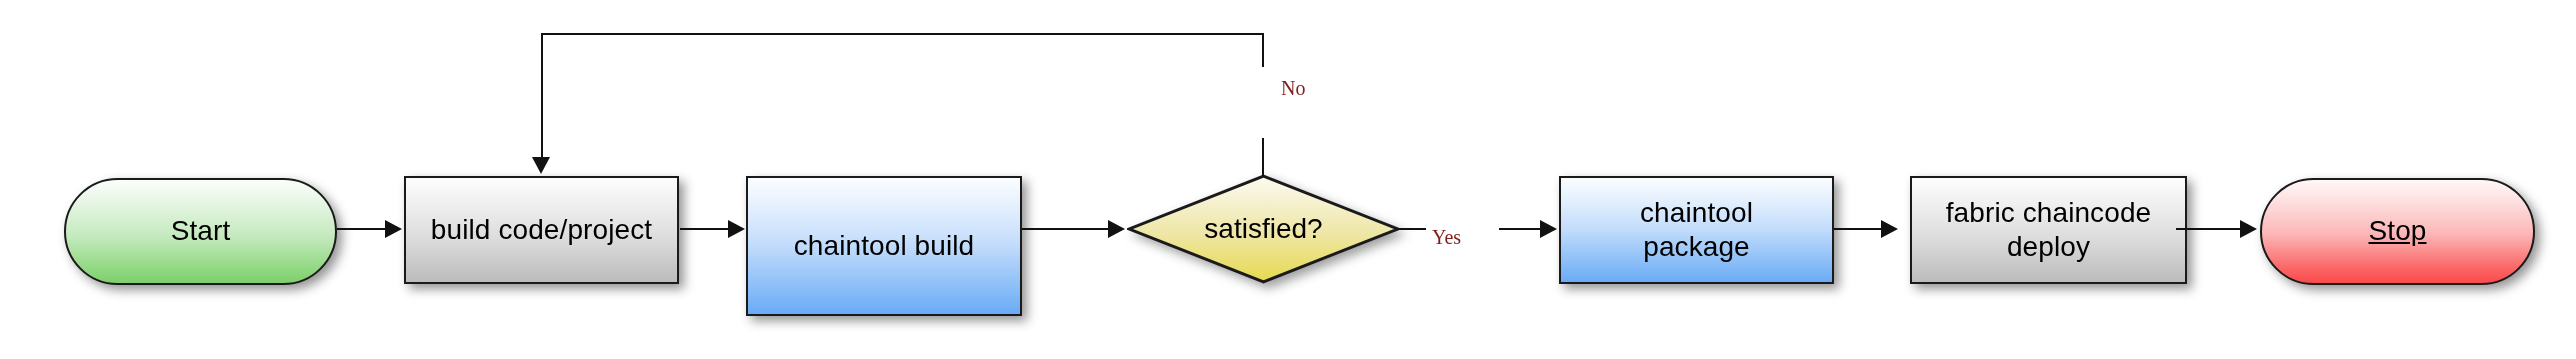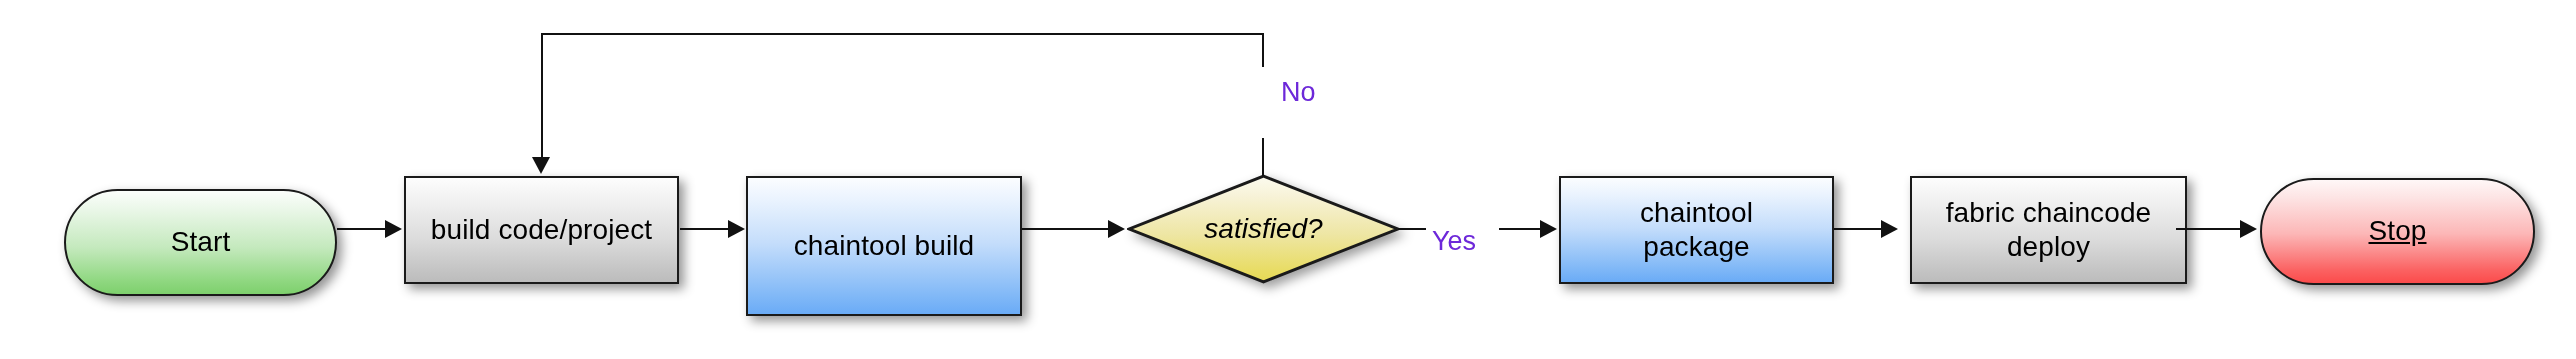--- a/index.html
+++ b/index.html
@@ -27,21 +27,20 @@
     font-size: 28px;
     line-height: 1.22;
     letter-spacing: 0.1px;
     filter: drop-shadow(5.1px 5.9px 5.1px rgba(0,0,0,0.42));
   }
   .node .label { display: block; padding: 0 7.3px; white-space: pre-line; }
 
   .node-terminator-start {
     border-radius: 56px;
     background: linear-gradient(to bottom, #fbfefb 0%, #eaf7e8 18%, #c4e9bd 55%, #8ed77f 88%, #7ed06d 100%);
-    margin-top: 11px;
   }
   .node-terminator-stop {
     border-radius: 56px;
     background: linear-gradient(to bottom, #fff7f7 0%, #fde3e3 18%, #fcb7b7 52%, #fb6161 88%, #fb4b4b 100%);
   }
   .node-process-gray {
     background: linear-gradient(to bottom, #fdfdfd 0%, #f2f2f2 20%, #dcdcdc 58%, #c3c3c3 90%, #bcbcbc 100%);
   }
   .node-process-blue {
     background: linear-gradient(to bottom, #fbfdff 0%, #eaf3fe 16%, #c4ddfb 48%, #82b9f7 86%, #6aabf6 100%);
@@ -80,23 +79,24 @@
     border-left: 17.6px solid #111111;
   }
   .arrow-down {
     border-left: 9.5px solid transparent;
     border-right: 9.5px solid transparent;
     border-top: 17.6px solid #111111;
   }
 
   .edge-label {
     position: absolute;
-    font-size: 27px;
-    color: #6d28d9;
+    font-size: 20px;
+    color: #7f1d1d;
     white-space: nowrap;
+    font-family: Liberation Serif, serif;
   }
 </style>
 </head>
 <body>
 
 <div id="canvas">
 
   <div class="node node-terminator-start" style="left:64px; top:178px; width:273px; height:107px;">
     <span class="label">Start</span>
   </div>
@@ -111,21 +111,21 @@
   <div class="edge-line edge-h" style="left:680px; top:228px; width:51px;"></div>
   <div class="arrowhead arrow-right" style="left:728px; top:220px;"></div>
 
   <div class="node node-process-blue" style="left:746px; top:176px; width:276px; height:140px;">
     <span class="label">chaintool build</span>
   </div>
 
   <div class="edge-line edge-h" style="left:1022px; top:228px; width:91px;"></div>
   <div class="arrowhead arrow-right" style="left:1108px; top:220px;"></div>
 
-  <div class="node-decision" style="left:1127px; top:174px; width:273px; height:110px;font-style:italic;">
+  <div class="node-decision" style="left:1127px; top:174px; width:273px; height:110px;">
     <svg width="273" height="110" viewBox="0 0 372 150">
       <defs>
         <linearGradient id="yellowGrad" x1="0" y1="0" x2="0" y2="1">
           <stop offset="0%" stop-color="#fcfbef"></stop>
           <stop offset="20%" stop-color="#f7f2d6"></stop>
           <stop offset="55%" stop-color="#eee6a4"></stop>
           <stop offset="90%" stop-color="#e8dc63"></stop>
           <stop offset="100%" stop-color="#e6d954"></stop>
         </linearGradient>
       </defs>

